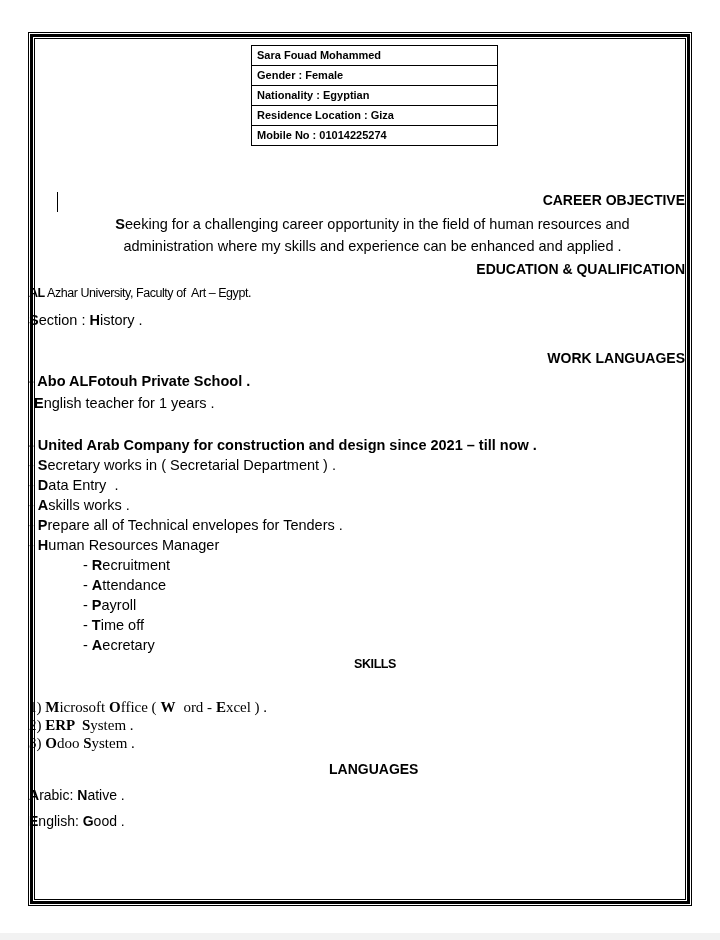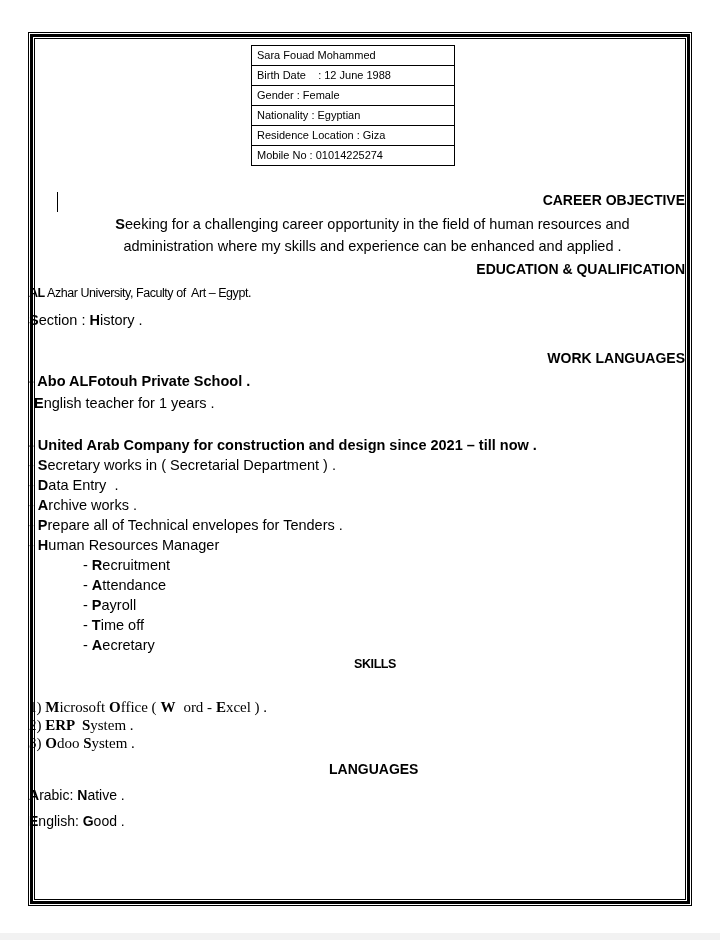--- a/index.html
+++ b/index.html
@@ -46,24 +46,24 @@
       position: absolute;
       left: 35px; top: 39px;
       width: 650px; height: 860px;
     }
     .abs { position: absolute; white-space: nowrap; }
 
     
     .info-table {
       position: absolute;
       left: 216px; top: 6px;
-      width: 204px;
+      width: 247px;
       border-collapse: collapse;
       font-size: 11px;
-      font-weight: normal;
+      font-weight: bold;
     }
     .info-table td {
       border: 1px solid #000;
       height: 19px;
       padding: 0 0 0 5px;
       line-height: 19px;
     }
 
     .cursor {
       position: absolute;
@@ -141,23 +141,20 @@
 <div class="frame-inner"></div>
 
 <div class="page">
 
   <table class="info-table">
     <tbody>
         <tr>
           <td>Sara Fouad Mohammed</td>
         </tr>
     <tr>
-          <td style="white-space:pre;">Birth Date    : 12 June 1988</td>
-        </tr>
-    <tr>
           <td>Gender : Female</td>
         </tr>
     <tr>
           <td>Nationality : Egyptian</td>
         </tr>
     <tr>
           <td>Residence Location : Giza</td>
         </tr>
     <tr>
           <td>Mobile No : 01014225274</td>
@@ -180,21 +177,21 @@
   <div class="heading center" style="top:311px;">WORK LANGUAGES</div>
 
   <div class="abs body-text b" style="left:-6px; top:332px;">- Abo ALFotouh Private School .</div>
   <div class="abs body-text" style="left:-1px; top:354px;"><span class="b">E</span><span>nglish teacher for 1 years .</span></div>
 
   <div class="abs body-text b" style="left:-6px; top:396px;">- United Arab Company for  construction and design since 2021 – till now .</div>
 
   <div class="exp-list" style="top:416px;">
     <div><span style="white-space:pre;">- </span><span class="b">S</span><span>ecretary works in ( Secretarial Department ) .</span></div>
     <div><span style="white-space:pre;">- </span><span class="b">D</span><span style="white-space:pre;">ata Entry  .</span></div>
-    <div><span style="white-space:pre;">- </span><span class="b">A</span><span>rchive works .</span></div>
+    <div><span style="white-space:pre;">- </span><span class="b">A</span><span>skills works .</span></div>
     <div><span style="white-space:pre;">- </span><span class="b">P</span><span>repare all of Technical envelopes for Tenders .</span></div>
     <div><span style="white-space:pre;">- </span><span class="b">H</span><span>uman Resources Manager</span></div>
   </div>
 
   <div class="sub-list" style="top:516px;">
     <div><span style="white-space:pre;">- </span><span class="b">R</span><span>ecruitment</span></div>
     <div><span style="white-space:pre;">- </span><span class="b">A</span><span>ttendance</span></div>
     <div><span style="white-space:pre;">- </span><span class="b">P</span><span>ayroll</span></div>
     <div><span style="white-space:pre;">- </span><span class="b">T</span><span>ime off</span></div>
     <div><span style="white-space:pre;">- </span><span class="b">A</span><span>ecretary</span></div>

